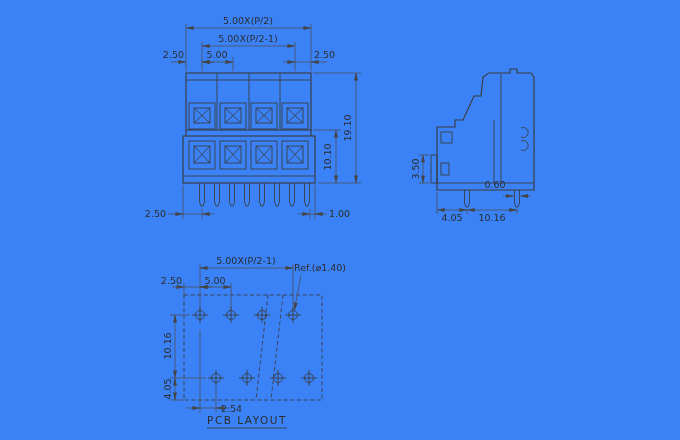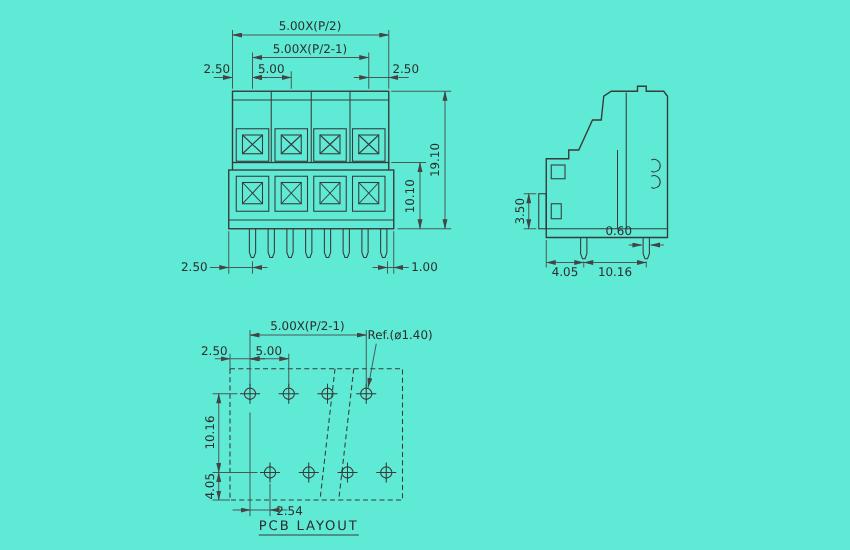--- a/index.html
+++ b/index.html
@@ -1,16 +1,16 @@
 <!DOCTYPE html>
 <html><head>
 <meta charset="utf-8">
 <style>
   html,body{margin:0;padding:0;background:#ffffff;}
-  .sheet{width:680px;height:440px;background:#5eead4;position:relative;overflow:hidden;}
+  .sheet{width:680px;height:440px;background:#3b82f6;position:relative;overflow:hidden;}
   svg text{font-family:"DejaVu Sans","Liberation Sans",sans-serif;font-size:9.5px;fill:#2d2d2d;}
   svg text.ttl{font-size:10.5px;letter-spacing:1.5px;}
   .ol{fill:none;stroke:#3a3a3a;stroke-width:1.1;stroke-linejoin:miter;}
   .tl{fill:none;stroke:#3a3a3a;stroke-width:0.85;}
   .dl{fill:none;stroke:#4d4d4d;stroke-width:0.75;}
   .dsh{stroke-dasharray:4 2.6;}
 </style>
 </head>
 <body>
 

